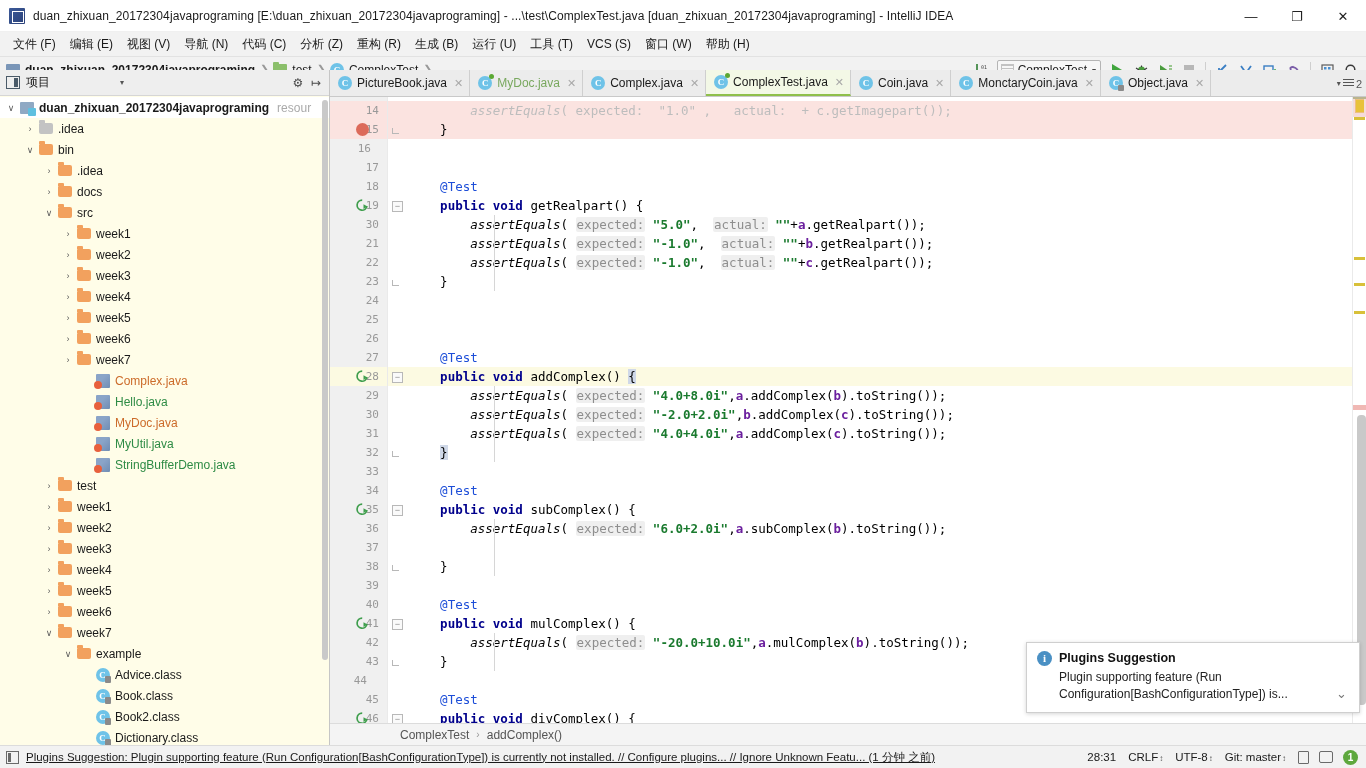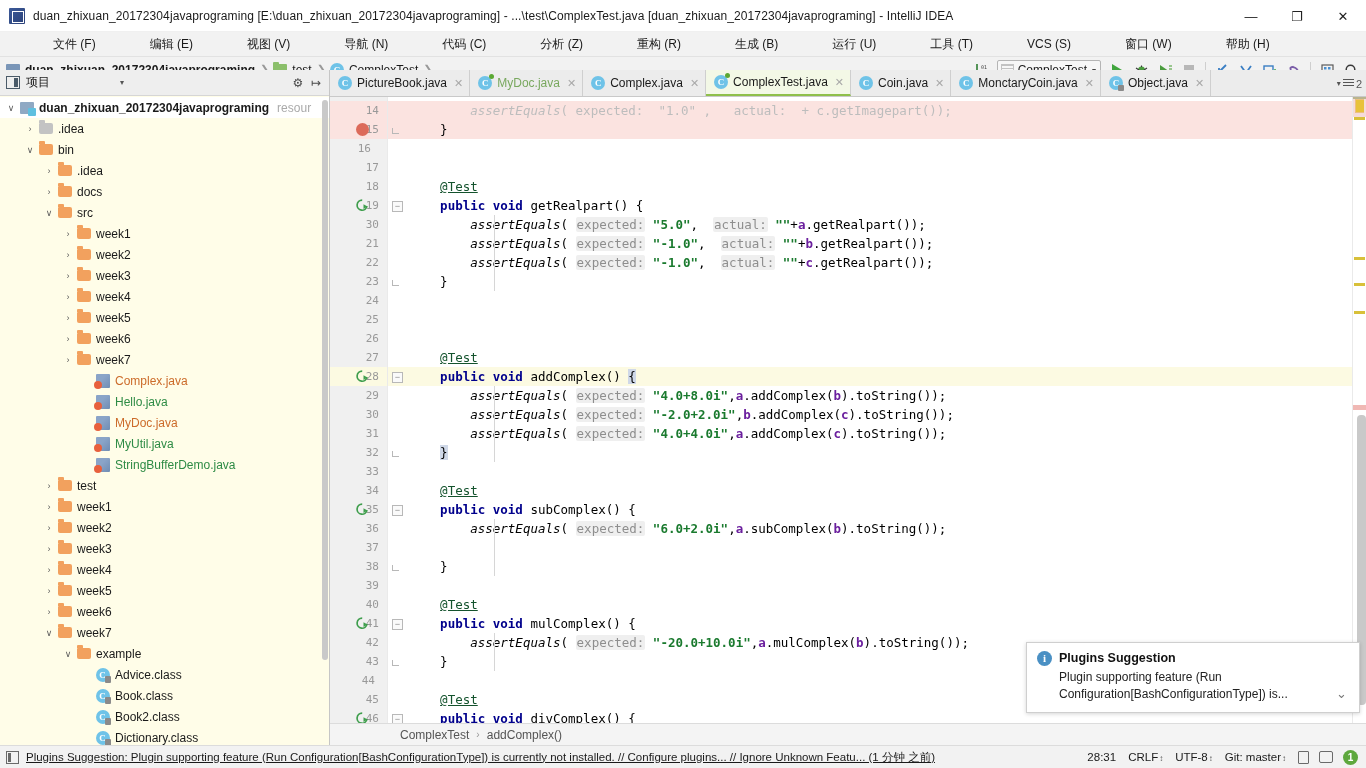--- a/index.html
+++ b/index.html
@@ -42,21 +42,21 @@
   }
 
   
   .menubar {
     height: 25px; background: #f2f2f2;
     display: flex; align-items: center; padding-left: 6px;
     border-bottom: 1px solid #e2e2e2;
   }
   .menubar .mi {
     padding: 3px 7px; font-size: 12px; color: #1a1a1a;
-    white-space: nowrap; border-radius: 2px; margin-left: 40px;
+    white-space: nowrap; border-radius: 2px;
   }
 
   
   .navbar {
     height: 26px; background: #f2f2f2; display: flex;
     align-items: center; padding-left: 6px; position: relative;
     border-bottom: 1px solid #e2e2e2;
   }
   .crumb { display: flex; align-items: center; font-size: 12px; color: #1a1a1a; }
   .crumb .sep { margin: 0 4px 0 5px; color: #999; font-size: 11px; }
@@ -254,21 +254,21 @@
   }
 
   .codeline {
     height: 19px; line-height: 19px; white-space: pre;
     font-family: "DejaVu Sans Mono", monospace; font-size: 12.5px;
     color: #000; padding-left: 2px;
   }
   .codeline.hl { background: #fcfae2; }
   .codeline.err { background: #fbe3e0; }
   .kw { color: #00008c; font-weight: bold; }
-  .ann { color: #14532d; text-decoration: underline; }
+  .ann { color: #1d4ed8; }
   .str { color: #1a7a2e; font-weight: bold; }
   .ital { font-style: italic; }
   .hint {
     color: #8e8e8e; background: #efefef; border-radius: 2px;
     font-style: normal; padding: 0 1px;
   }
   .var { color: #6b1f9e; font-weight: bold; }
   .dim { color: #bdbdbd; }
   .caretbox { background: #cfd8e8; }
 
@@ -859,21 +859,21 @@
                   <path d="M7.5 5.2 L11.5 7.6 L7.5 10 Z" fill="#3f9e4d"></path>
                 </svg>
               </span>
             </div>
             <div class="line" style="position: absolute; top: 536px; left: 0px; right: 0px;">
               <span class="lnum">42</span>
             </div>
             <div class="line" style="position: absolute; top: 555px; left: 0px; right: 0px;">
               <span class="lnum">43</span>
             </div>
-            <div class="line" style="position: absolute; top: 574px; left: 0px; right: 4px;">
+            <div class="line" style="position: absolute; top: 574px; left: 0px; right: 12px;">
               <span class="lnum">44</span>
             </div>
             <div class="line" style="position: absolute; top: 593px; left: 0px; right: 0px;">
               <span class="lnum">45</span>
             </div>
             <div class="line" style="position: absolute; top: 612px; left: 0px; right: 0px;">
               <span class="lnum">46</span>
               <span class="runmark">
                 <svg width="13" height="13" viewBox="0 0 13 13">
                   <path d="M6.2 1.2 A5 5 0 1 0 11 7.2" fill="none" stroke="#3f9e4d" stroke-width="1.7"></path>

